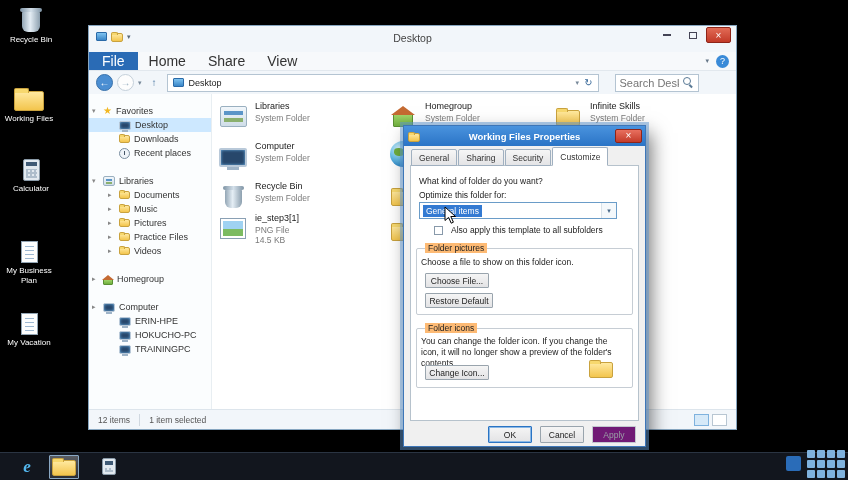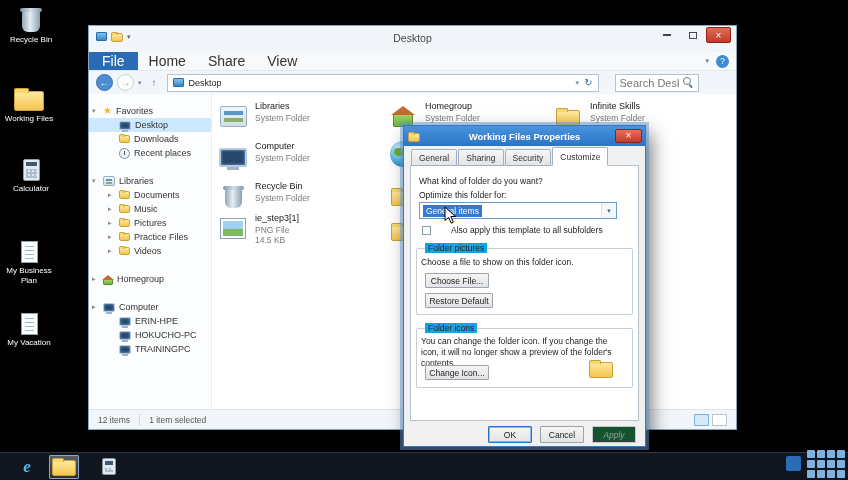--- a/index.html
+++ b/index.html
@@ -126,26 +126,26 @@
   .dlg-title-text{position:absolute;left:0;right:0;text-align:center;color:#fff;font-size:9.5px;font-weight:bold;}
   .dlg-close{position:absolute;right:3px;top:3px;width:27px;height:14px;background:linear-gradient(#e8705f,#c33b2a);border:1px solid #8e2418;border-radius:2px;color:#fff;font-size:10px;line-height:11px;text-align:center;z-index:2;}
   .dlg-tabs{position:absolute;top:23px;left:7px;z-index:3;display:flex;}
   .dlg-tab{height:17px;line-height:16px;padding:0 7px;font-size:8.5px;border:1px solid #a0b0c0;background:linear-gradient(#f6f6f6,#e4e4e6);margin-right:1px;border-radius:2px 2px 0 0;color:#333;}
   .dlg-tab.active{background:#fff;height:19px;margin-top:-2px;line-height:18px;border-bottom:1px solid #fff;}
   .dlg-page{position:absolute;top:39px;left:6px;width:229px;height:256px;background:#fff;border:1px solid #b6c2cc;z-index:2;}
   .pg-text{position:absolute;font-size:8.5px;color:#222;line-height:1.3;}
   .combo{position:absolute;left:8px;top:36px;width:198px;height:17px;background:#fff;border:1px solid #6a9cc8;display:flex;align-items:center;}
   .combo .val{margin-left:3px;font-size:8.5px;background:#337ad2;color:#fff;padding:1px 3px;line-height:10px;}
   .combo .drop{margin-left:auto;width:15px;height:100%;display:flex;align-items:center;justify-content:center;color:#4a6a8a;font-size:7px;border-left:1px solid #d8e2ea;background:#f4f8fb;}
-  .checkrow{position:absolute;left:11px;top:59px;display:flex;align-items:center;gap:20px;font-size:8.5px;color:#222;}
+  .checkrow{position:absolute;left:23px;top:59px;display:flex;align-items:center;gap:8px;font-size:8.5px;color:#222;}
   .cb{width:9px;height:9px;background:#fff;border:1px solid #8899aa;flex:0 0 9px;}
   .group{position:absolute;border:1px solid #c6cdd4;border-radius:2px;}
-  .legend{position:absolute;top:-6px;left:8px;background:#0ea5e9;padding:0 3px;font-size:8.5px;color:#222;}
+  .legend{position:absolute;top:-6px;left:8px;background:#fdba74;padding:0 3px;font-size:8.5px;color:#222;}
   .btn{background:linear-gradient(#f5f5f5,#e3e3e5);border:1px solid #99a4ad;font-size:8.5px;color:#222;position:absolute;display:flex;align-items:center;justify-content:center;border-radius:1px;font-family:inherit;}
-  .btn.disabled{color:#9aa0a6;border-color:#c2c8ce;background:#14532d;font-style:italic;}
+  .btn.disabled{color:#9aa0a6;border-color:#c2c8ce;background:#701a75;}
   .btn.focused{border:1px solid #2a74c4;box-shadow:inset 0 0 0 1px #8ab8e6;}
 
   
   .taskbar{position:absolute;left:0;right:0;bottom:0;height:28px;background:#12161e;border-top:1px solid #2a3442;z-index:30;display:flex;align-items:center;padding-left:12px;gap:7px;}
   .tbtn{width:30px;height:24px;display:flex;align-items:center;justify-content:center;border:1px solid transparent;}
   .tbtn.active{background:linear-gradient(rgba(255,255,255,.30),rgba(255,255,255,.10));border-color:#8aa8c4;border-radius:1px;}
   .ie-e{color:#53b7ee;font-size:17px;font-weight:bold;font-family:"Liberation Serif","DejaVu Serif",serif;font-style:italic;line-height:17px;}
 
   .grid-overlay{position:absolute;right:3px;bottom:2px;z-index:40;display:grid;grid-template-columns:repeat(4,8px);grid-auto-rows:8px;gap:2px;}
   .grid-overlay span{background:#7fb2de;border-radius:1px;}

